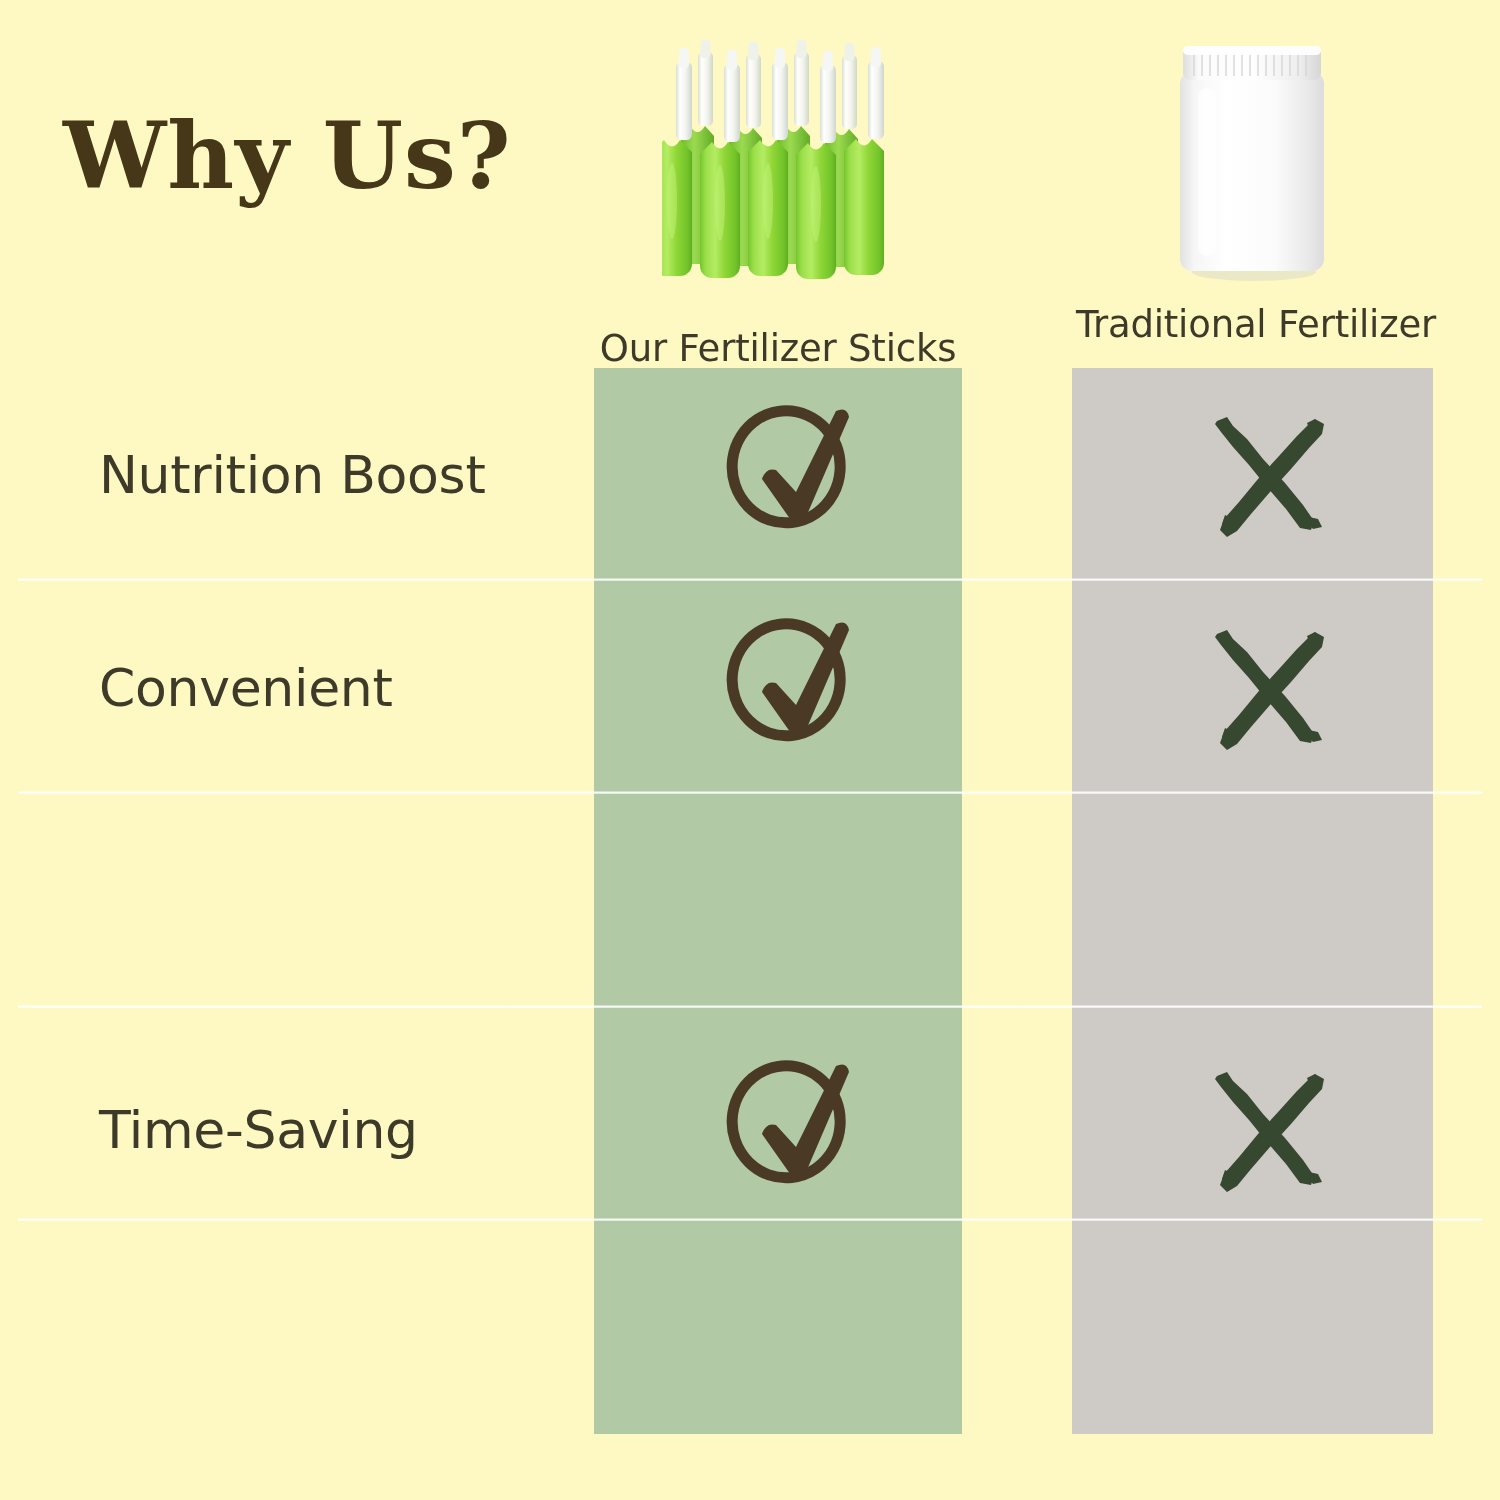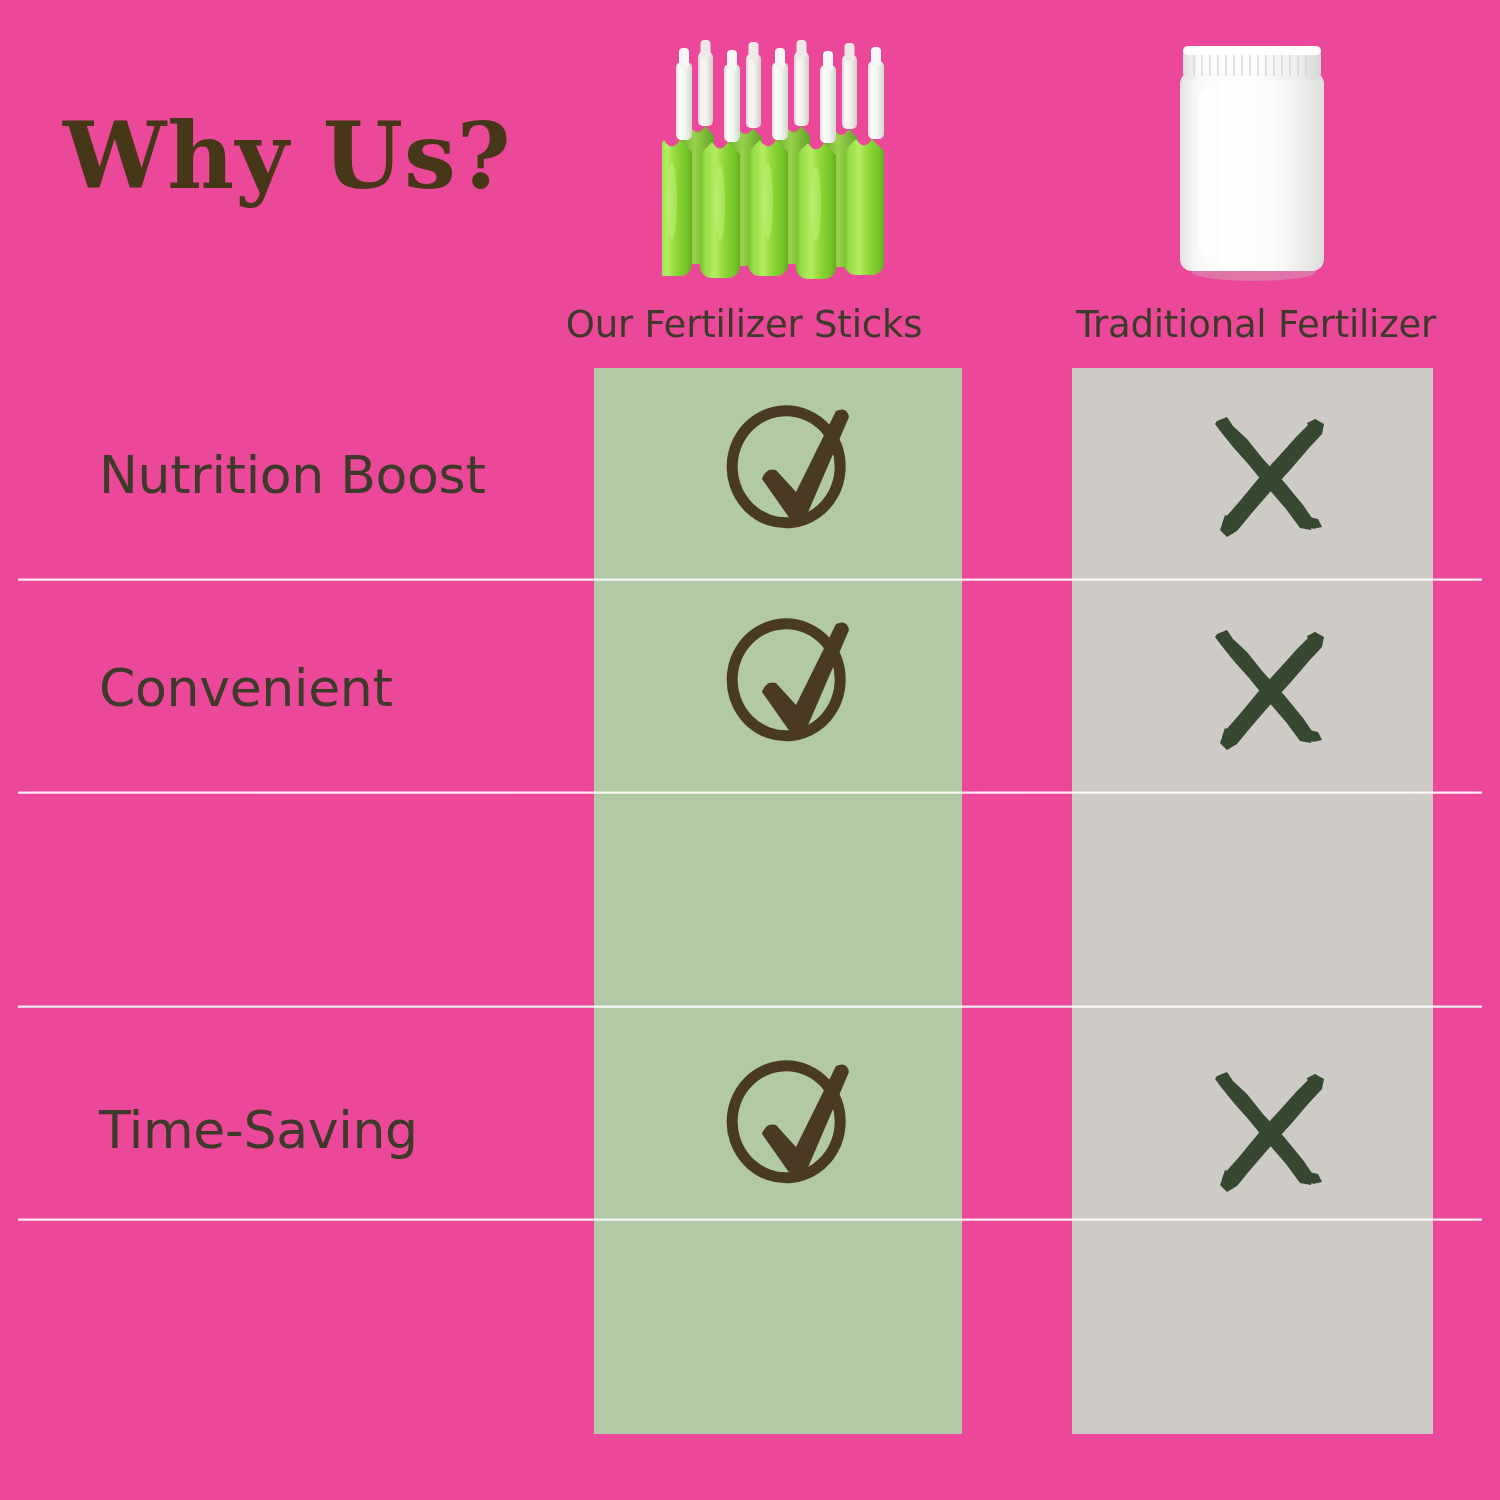--- a/index.html
+++ b/index.html
@@ -13,21 +13,21 @@
   body {
     background: #f0f1ee;
     font-family: "DejaVu Sans", sans-serif;
     position: relative;
   }
 
   .canvas {
     position: relative;
     width: 1500px;
     height: 1500px;
-    background: #ec4899;
+    background: #fef9c3;
   }
 
   
   .band {
     position: absolute;
     top: 368px;
     height: 1066px;
     z-index: 1;
   }
   .band-ours {
@@ -78,21 +78,21 @@
   .col-header {
     position: absolute;
     top: 303px;
     font-size: 37px;
     color: #3e3a29;
     white-space: nowrap;
     z-index: 5;
     text-align: center;
     letter-spacing: -0.2px;
   }
-  .col-header-ours { left: 544px; width: 400px; }
+  .col-header-ours { left: 578px; width: 400px; margin-top: 24px; }
   .col-header-trad { left: 1036px; width: 440px; }
 
   
   .row {
     position: absolute;
     left: 0;
     width: 1500px;
     height: 213px;
     z-index: 3;
     margin-left: 14px;

